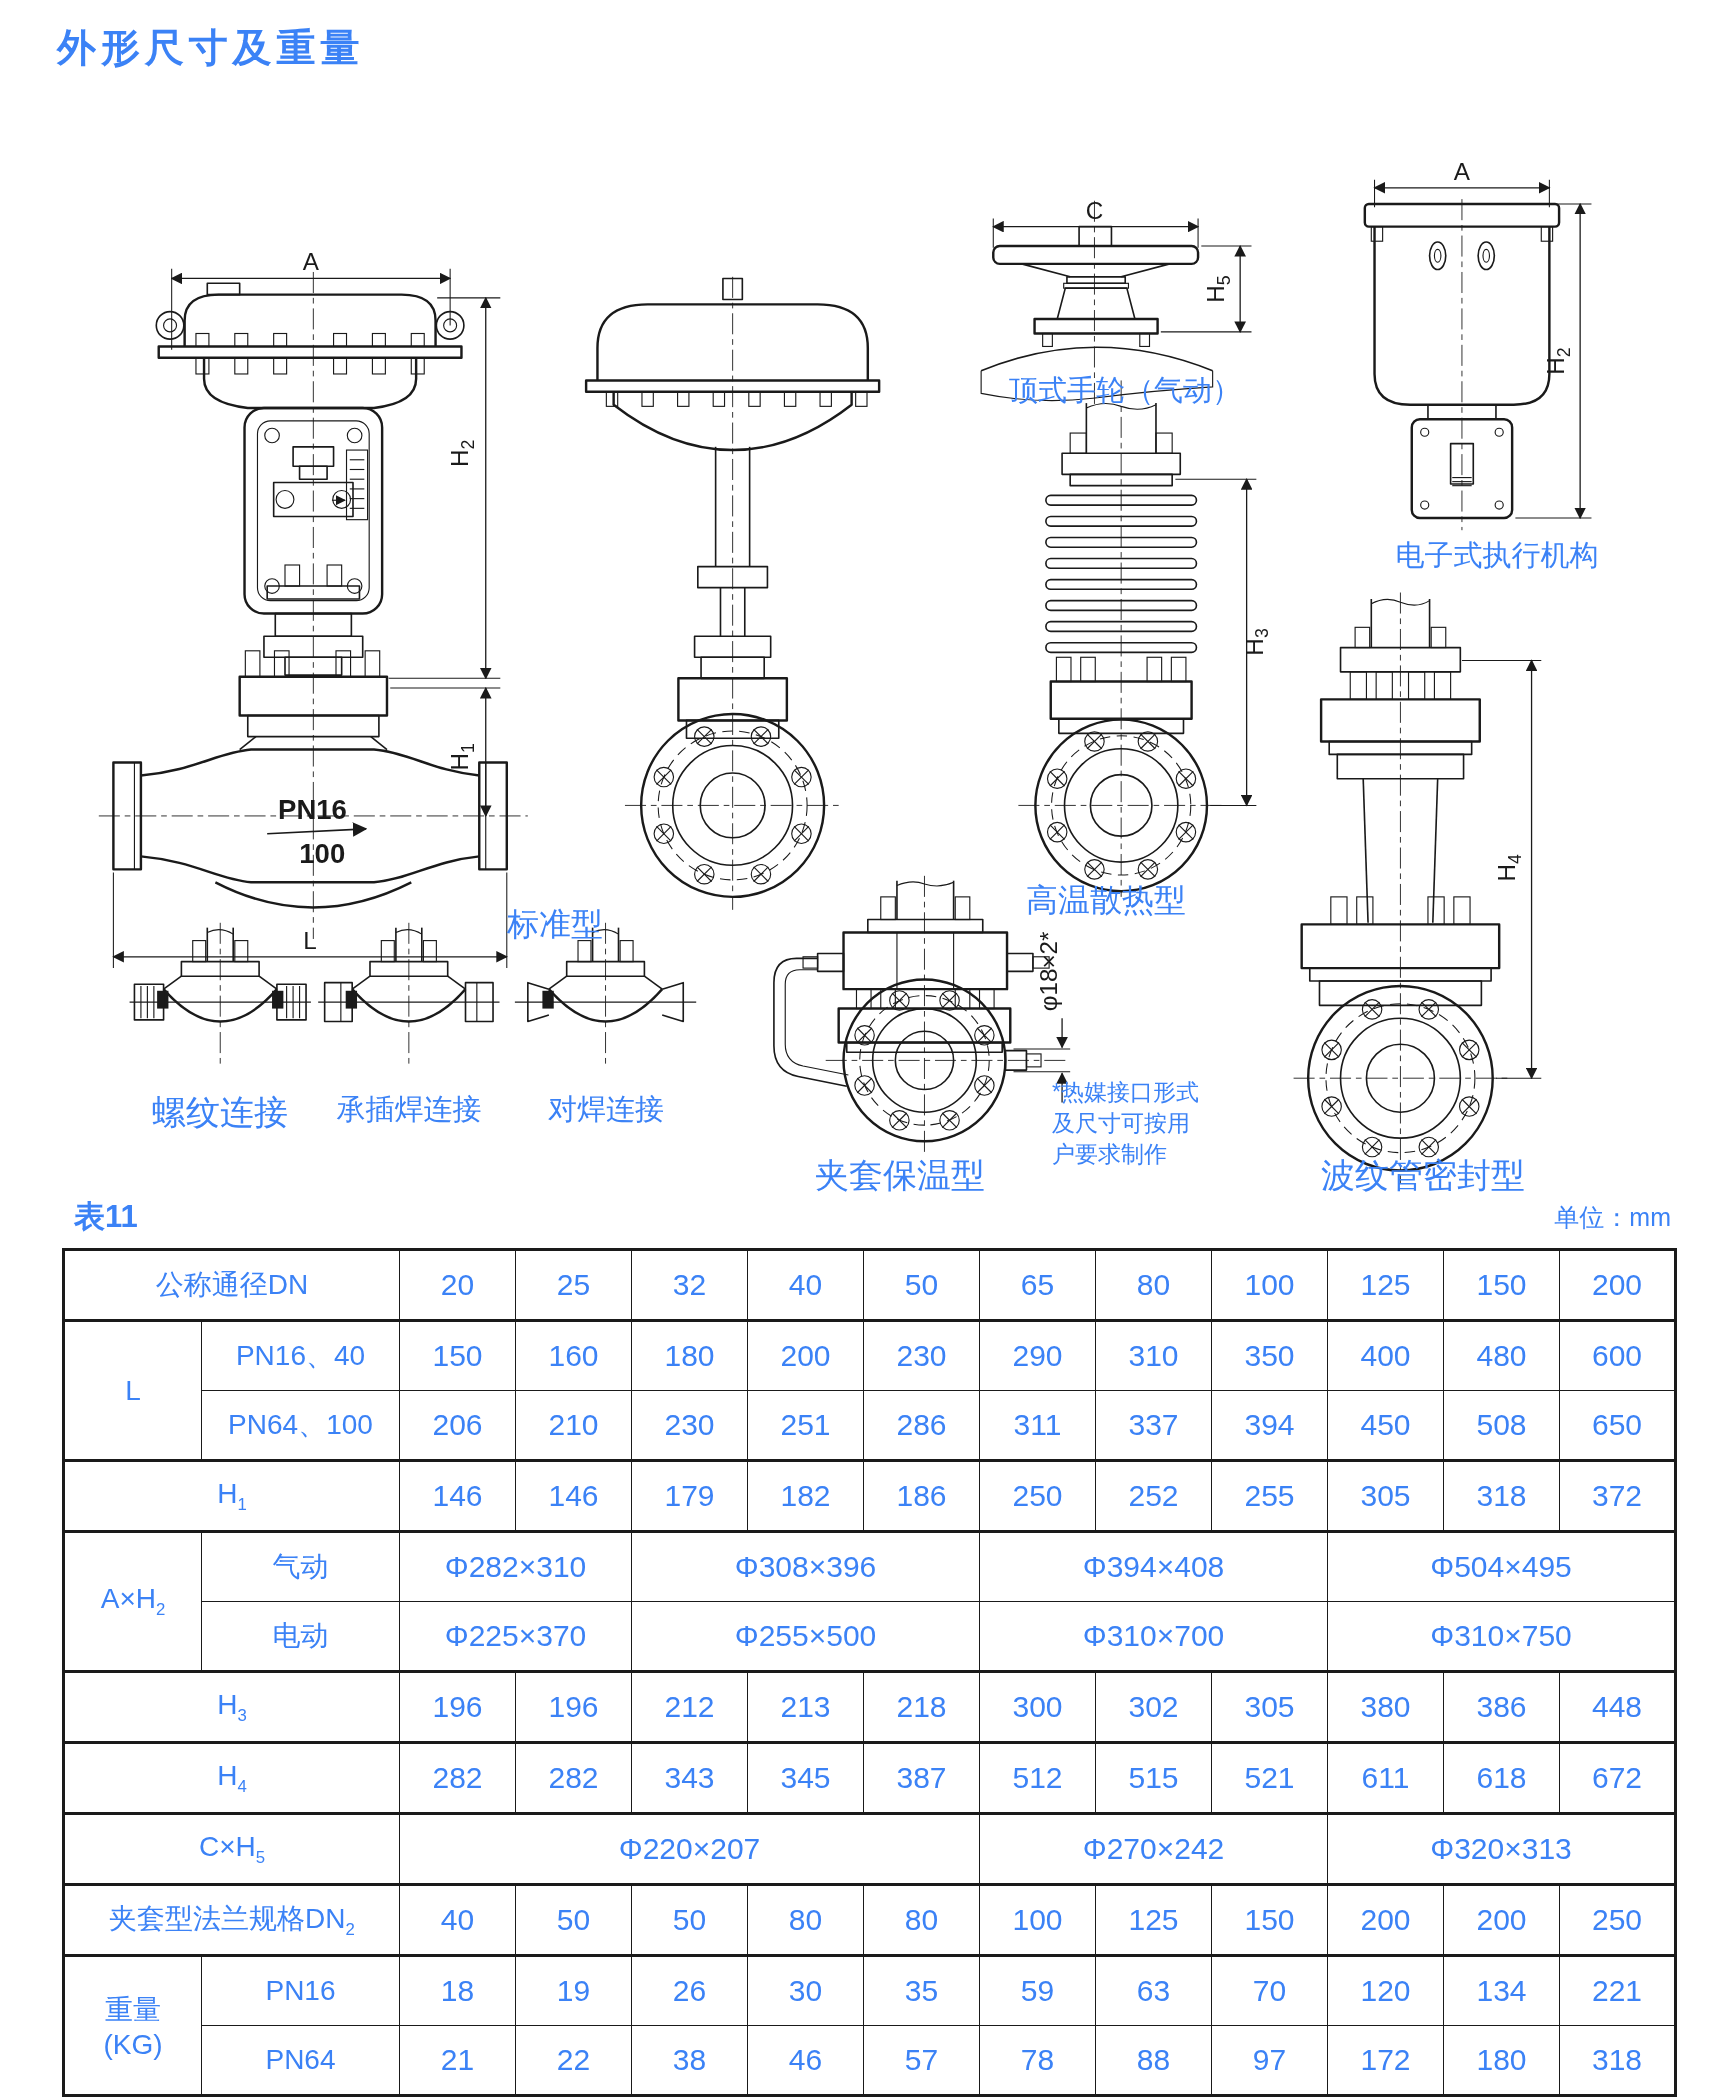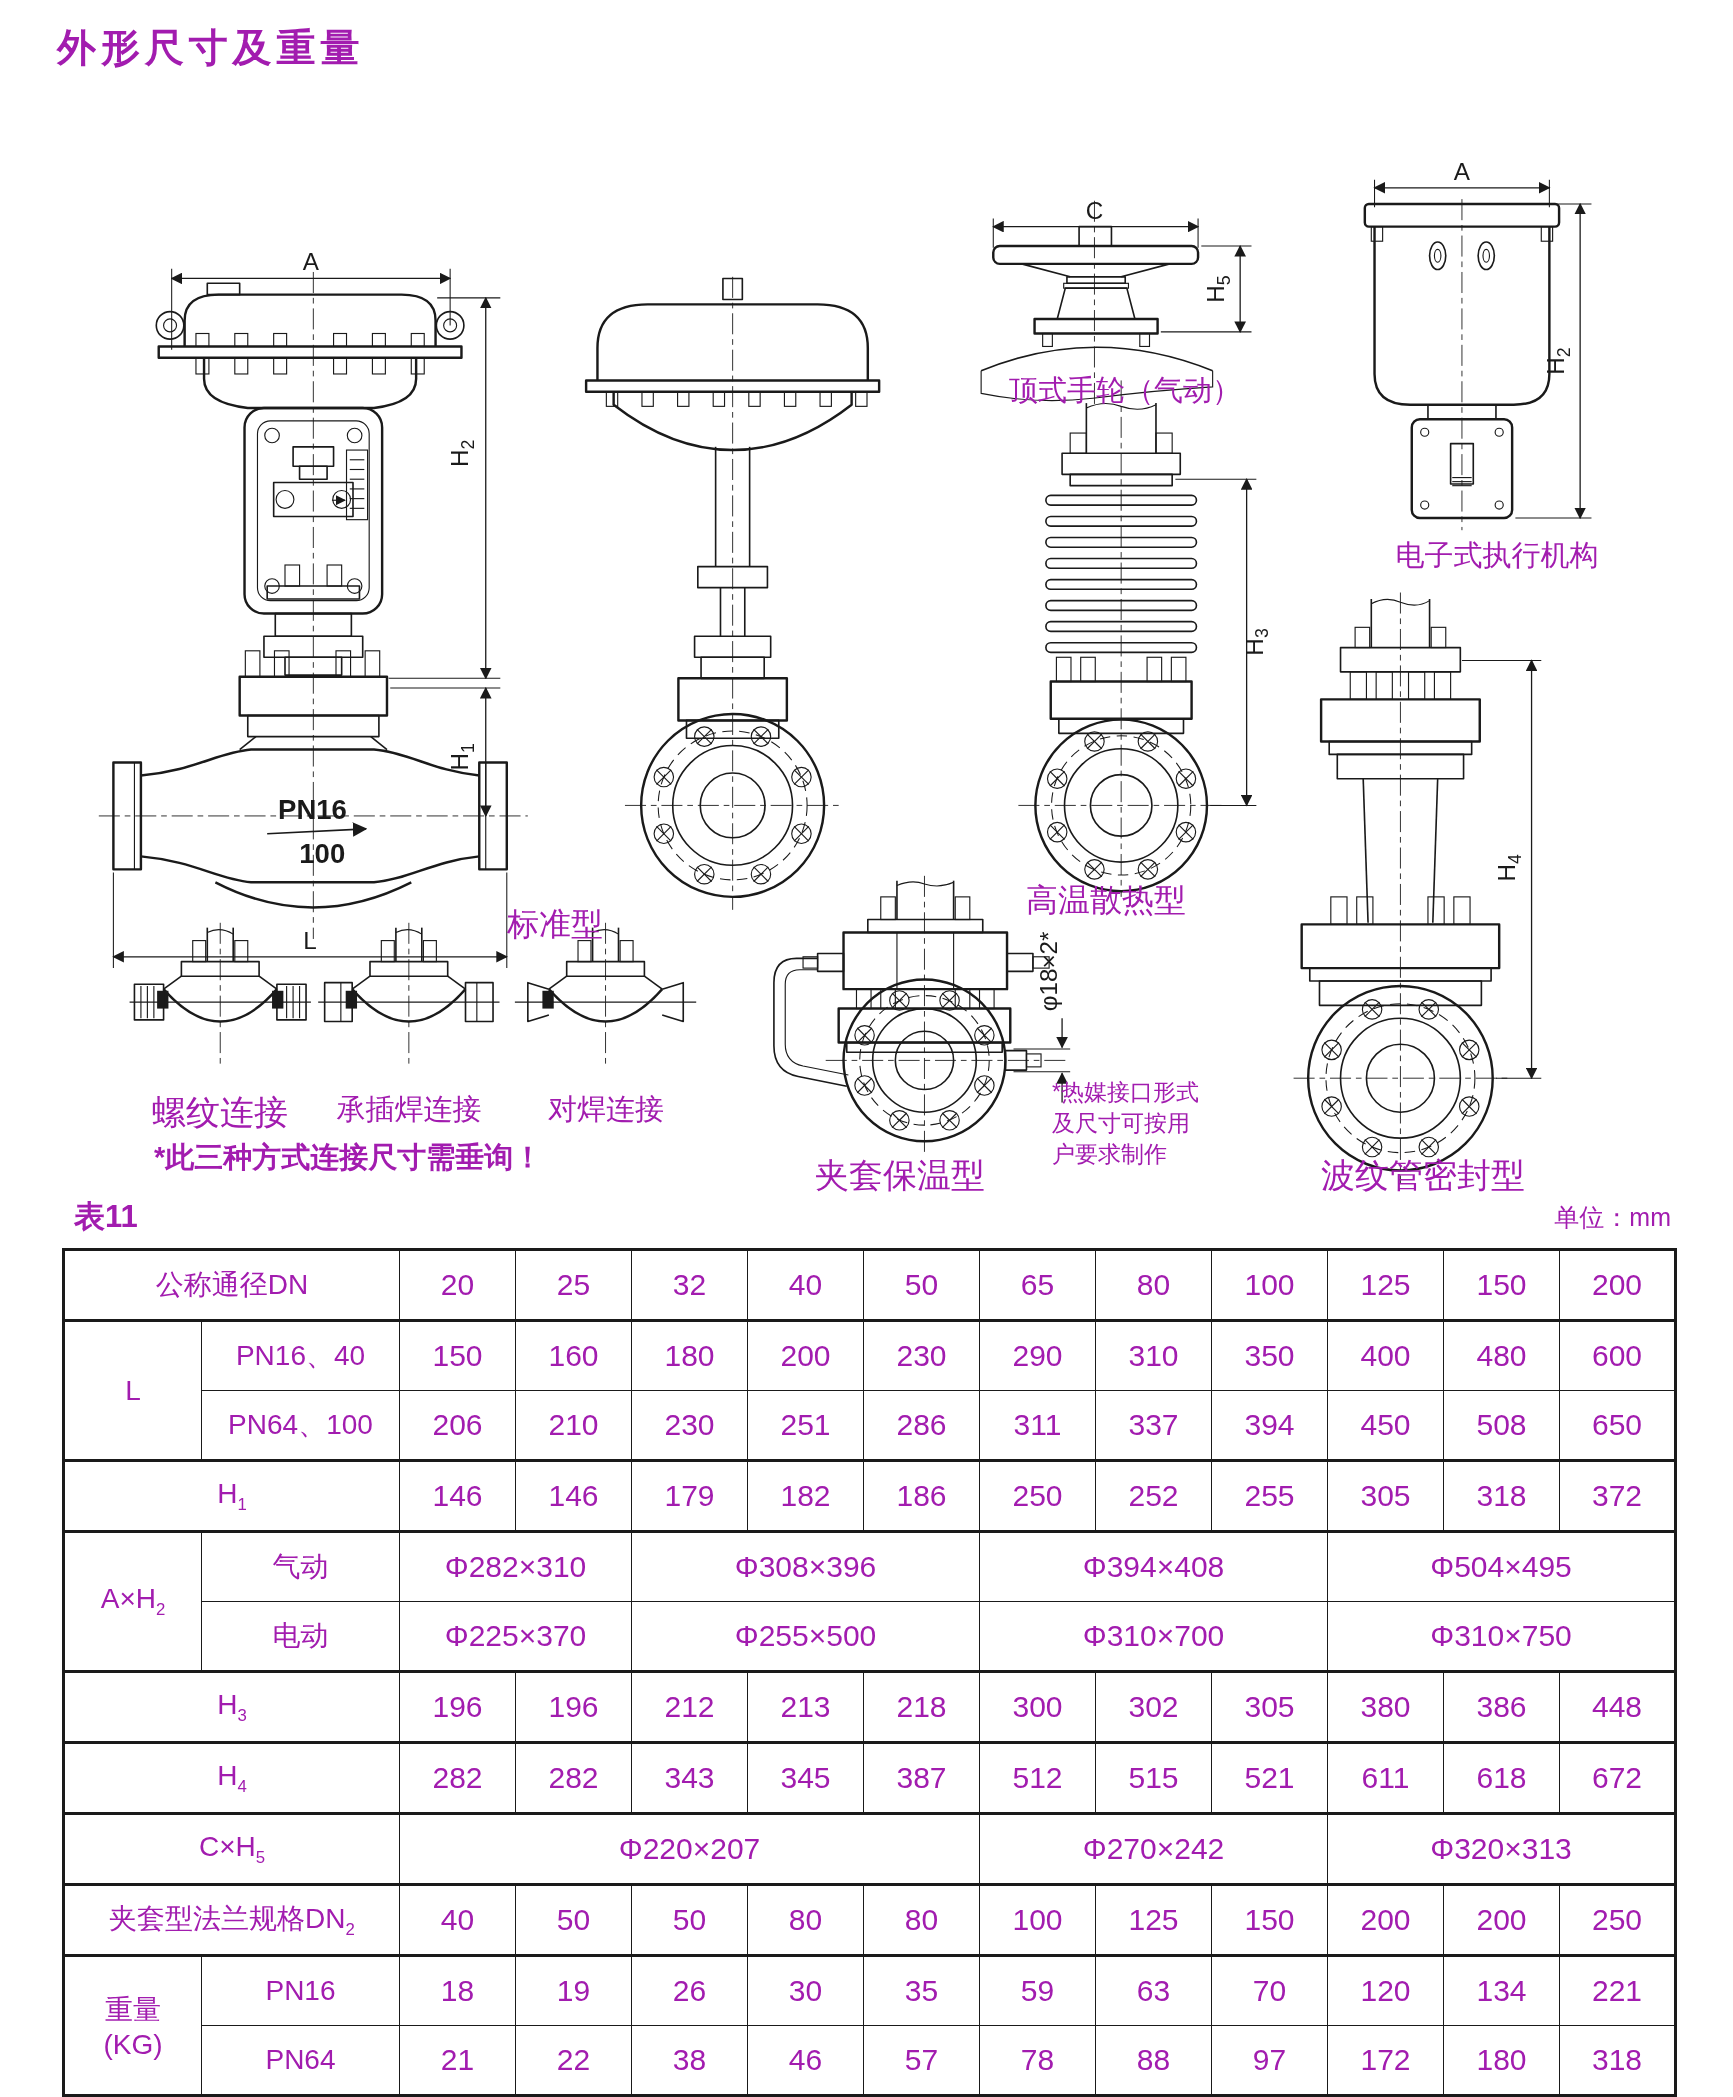--- a/index.html
+++ b/index.html
@@ -1,17 +1,17 @@
 <!DOCTYPE html>
 <html style="font-size:13px"><head>
 <meta charset="utf-8">
 <style>
   html,body{margin:0;padding:0;background:#ffffff;}
   #stage{position:relative;width:1734px;height:2097px;background:#ffffff;overflow:hidden;
-         font-family:"Liberation Sans","DejaVu Sans",sans-serif;color:#a21caf;}
+         font-family:"Liberation Sans","DejaVu Sans",sans-serif;color:#3b82f6;}
   .abs{position:absolute;}
   .title{left:57px;top:21px;font-size:39px;font-weight:800;letter-spacing:4.9px;}
   .subtitle{left:57px;top:107px;font-size:34px;font-weight:800;letter-spacing:1.6px;}
   .dlabel{font-weight:500;white-space:nowrap;transform:translateX(-50%);}
   .note{font-weight:600;white-space:nowrap;}
   .smallnote{font-size:23px;line-height:31px;font-weight:500;white-space:nowrap;}
   .tcap{left:74px;top:1196px;font-size:31px;font-weight:600;}
   .unit{right:63px;top:1201px;font-size:25px;font-weight:500;}
   svg{position:absolute;left:0;top:0;}
   svg .ol{stroke:#1a1a1a;stroke-width:3;fill:none;stroke-linejoin:round;}
@@ -426,21 +426,20 @@
 
   <div class="abs dlabel" style="left:555px;top:879px;font-size:32px;margin-top:24px;">标准型</div>
   <div class="abs dlabel" style="left:1125px;top:371px;font-size:29px;">顶式手轮（气动）</div>
   <div class="abs dlabel" style="left:1465px;top:536px;font-size:29px;margin-left:32px;">电子式执行机构</div>
   <div class="abs dlabel" style="left:1106px;top:879px;font-size:32px;">高温散热型</div>
   <div class="abs dlabel" style="left:900px;top:1153px;font-size:34px;">夹套保温型</div>
   <div class="abs dlabel" style="left:1423px;top:1153px;font-size:34px;">波纹管密封型</div>
   <div class="abs dlabel" style="left:220px;top:1090px;font-size:34px;">螺纹连接</div>
   <div class="abs dlabel" style="left:409px;top:1090px;font-size:29px;">承插焊连接</div>
   <div class="abs dlabel" style="left:606px;top:1090px;font-size:29px;">对焊连接</div>
-  <div class="abs note" style="left:154px;top:1138px;font-size:29px;">*此三种方式连接尺寸需垂询！</div>
   <div class="abs smallnote" style="left:1052px;top:1077px;">
     <div>*热媒接口形式</div>
     <div>及尺寸可按用</div>
     <div>户要求制作</div>
   </div>
 
   <div class="abs tcap">表11</div>
   <div class="abs unit">单位：mm</div>
 
   <table id="dimtable">

